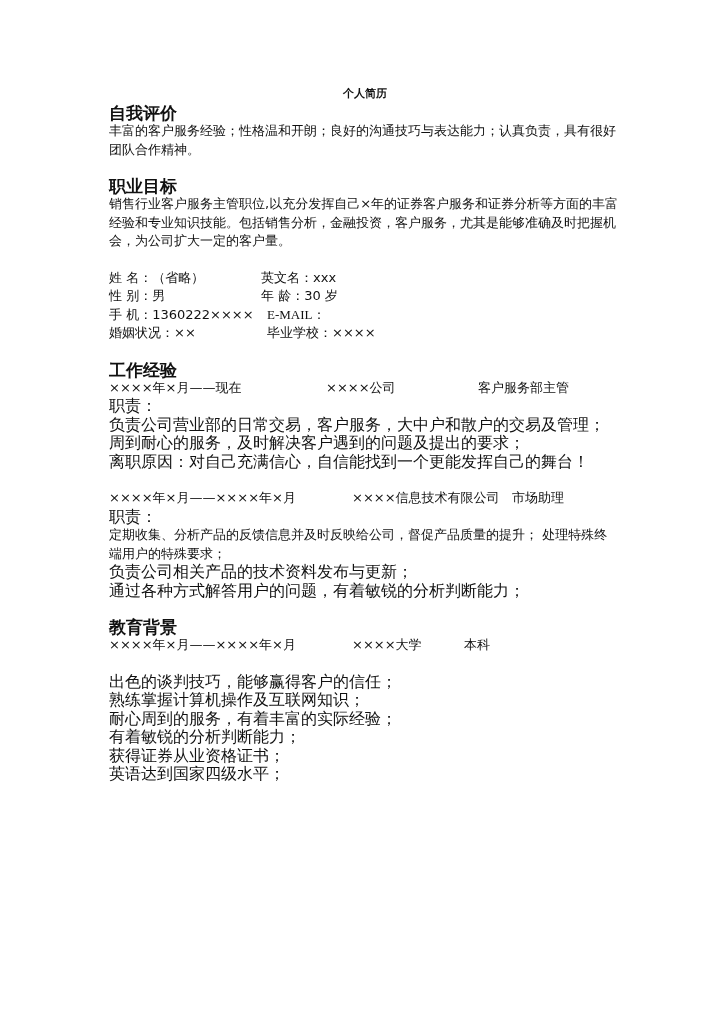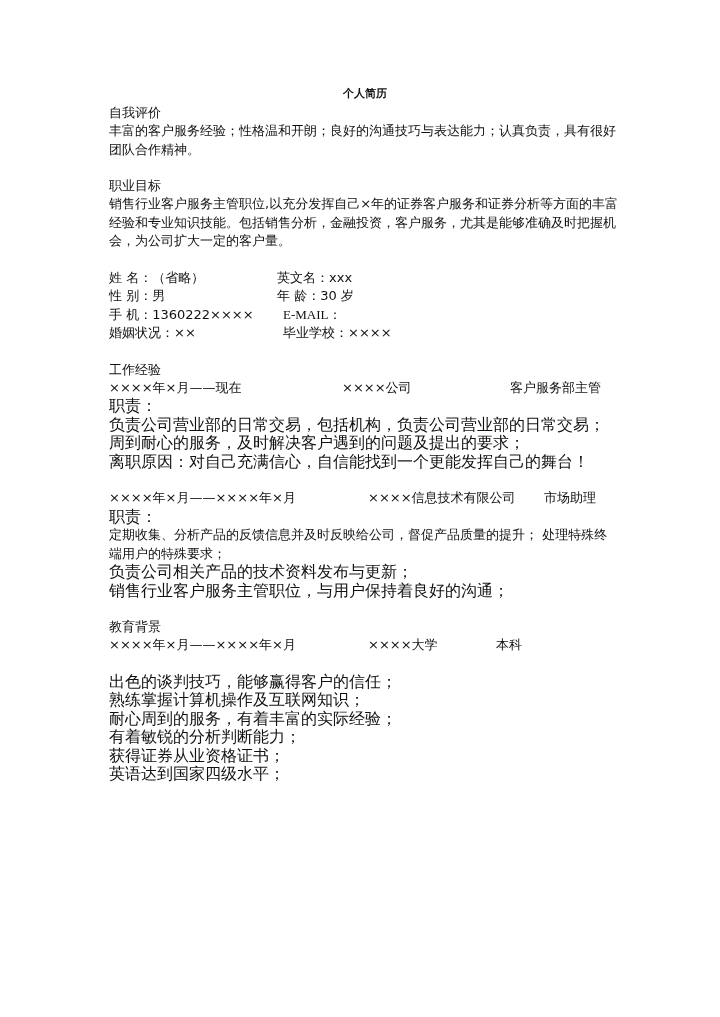--- a/index.html
+++ b/index.html
@@ -6,25 +6,25 @@
     body {
       width: 720px; height: 1017px; position: relative; overflow: hidden;
       font-family: "DejaVu Sans", "Liberation Sans", sans-serif;
       color: #111111;
     }
     .page { position: absolute; left: 109px; top: 84px; width: 510px; }
     .doc-title {
       text-align: center; font-weight: bold; font-size: 11px;
       line-height: 20px; height: 20px; margin-left: 0; padding-left: 2px;
     }
-    .sec-head { font-weight: normal; font-size: 13px; line-height: 18px; height: 18px; }
+    .sec-head { font-weight: bold; font-size: 17px; line-height: 18px; height: 18px; }
     .line { font-size: 16px; line-height: 18.5px; white-space: nowrap; }
     .para { font-size: 13px; line-height: 18.5px; width: 510px; }
     .gap { height: 18px; }
-    .row { display: flex; font-size: 13px; line-height: 18.5px; white-space: nowrap; gap: 16px; }
+    .row { display: flex; font-size: 13px; line-height: 18.5px; white-space: nowrap; }
     .row span { display: inline-block; }
     .c1 { width: 152px; }
     .c2 { }
     .serif { font-family: "Liberation Serif", "DejaVu Serif", serif; }
     .w1 { width: 217px; }
     .w2 { width: 152px; }
     .x1 { width: 243px; }
     .x2 { width: 160px; }
     .e1 { width: 243px; }
     .e2 { width: 112px; }
@@ -61,34 +61,34 @@
   </div>
   <div class="gap"></div>
 
   <div class="sec-head">工作经验</div>
   <div class="row">
     <span class="w1">××××年×月——现在</span>
     <span class="w2">××××公司</span>
     <span>客户服务部主管</span>
   </div>
   <div class="line">职责：</div>
-  <div class="line">负责公司营业部的日常交易，包括机构，负责公司营业部的日常交易；</div>
+  <div class="line">负责公司营业部的日常交易，客户服务，大中户和散户的交易及管理；</div>
   <div class="line">周到耐心的服务，及时解决客户遇到的问题及提出的要求；</div>
   <div class="line">离职原因：对自己充满信心，自信能找到一个更能发挥自己的舞台！</div>
   <div class="gap"></div>
 
   <div class="row">
     <span class="x1">××××年×月——××××年×月</span>
     <span class="x2">××××信息技术有限公司</span>
     <span>市场助理</span>
   </div>
   <div class="line">职责：</div>
   <div class="para">定期收集、分析产品的反馈信息并及时反映给公司，督促产品质量的提升； 处理特殊终端用户的特殊要求；</div>
   <div class="line">负责公司相关产品的技术资料发布与更新；</div>
-  <div class="line">销售行业客户服务主管职位，与用户保持着良好的沟通；</div>
+  <div class="line">通过各种方式解答用户的问题，有着敏锐的分析判断能力；</div>
   <div class="gap"></div>
 
   <div class="sec-head">教育背景</div>
   <div class="row">
     <span class="e1">××××年×月——××××年×月</span>
     <span class="e2">××××大学</span>
     <span>本科</span>
   </div>
   <div class="gap"></div>
 

